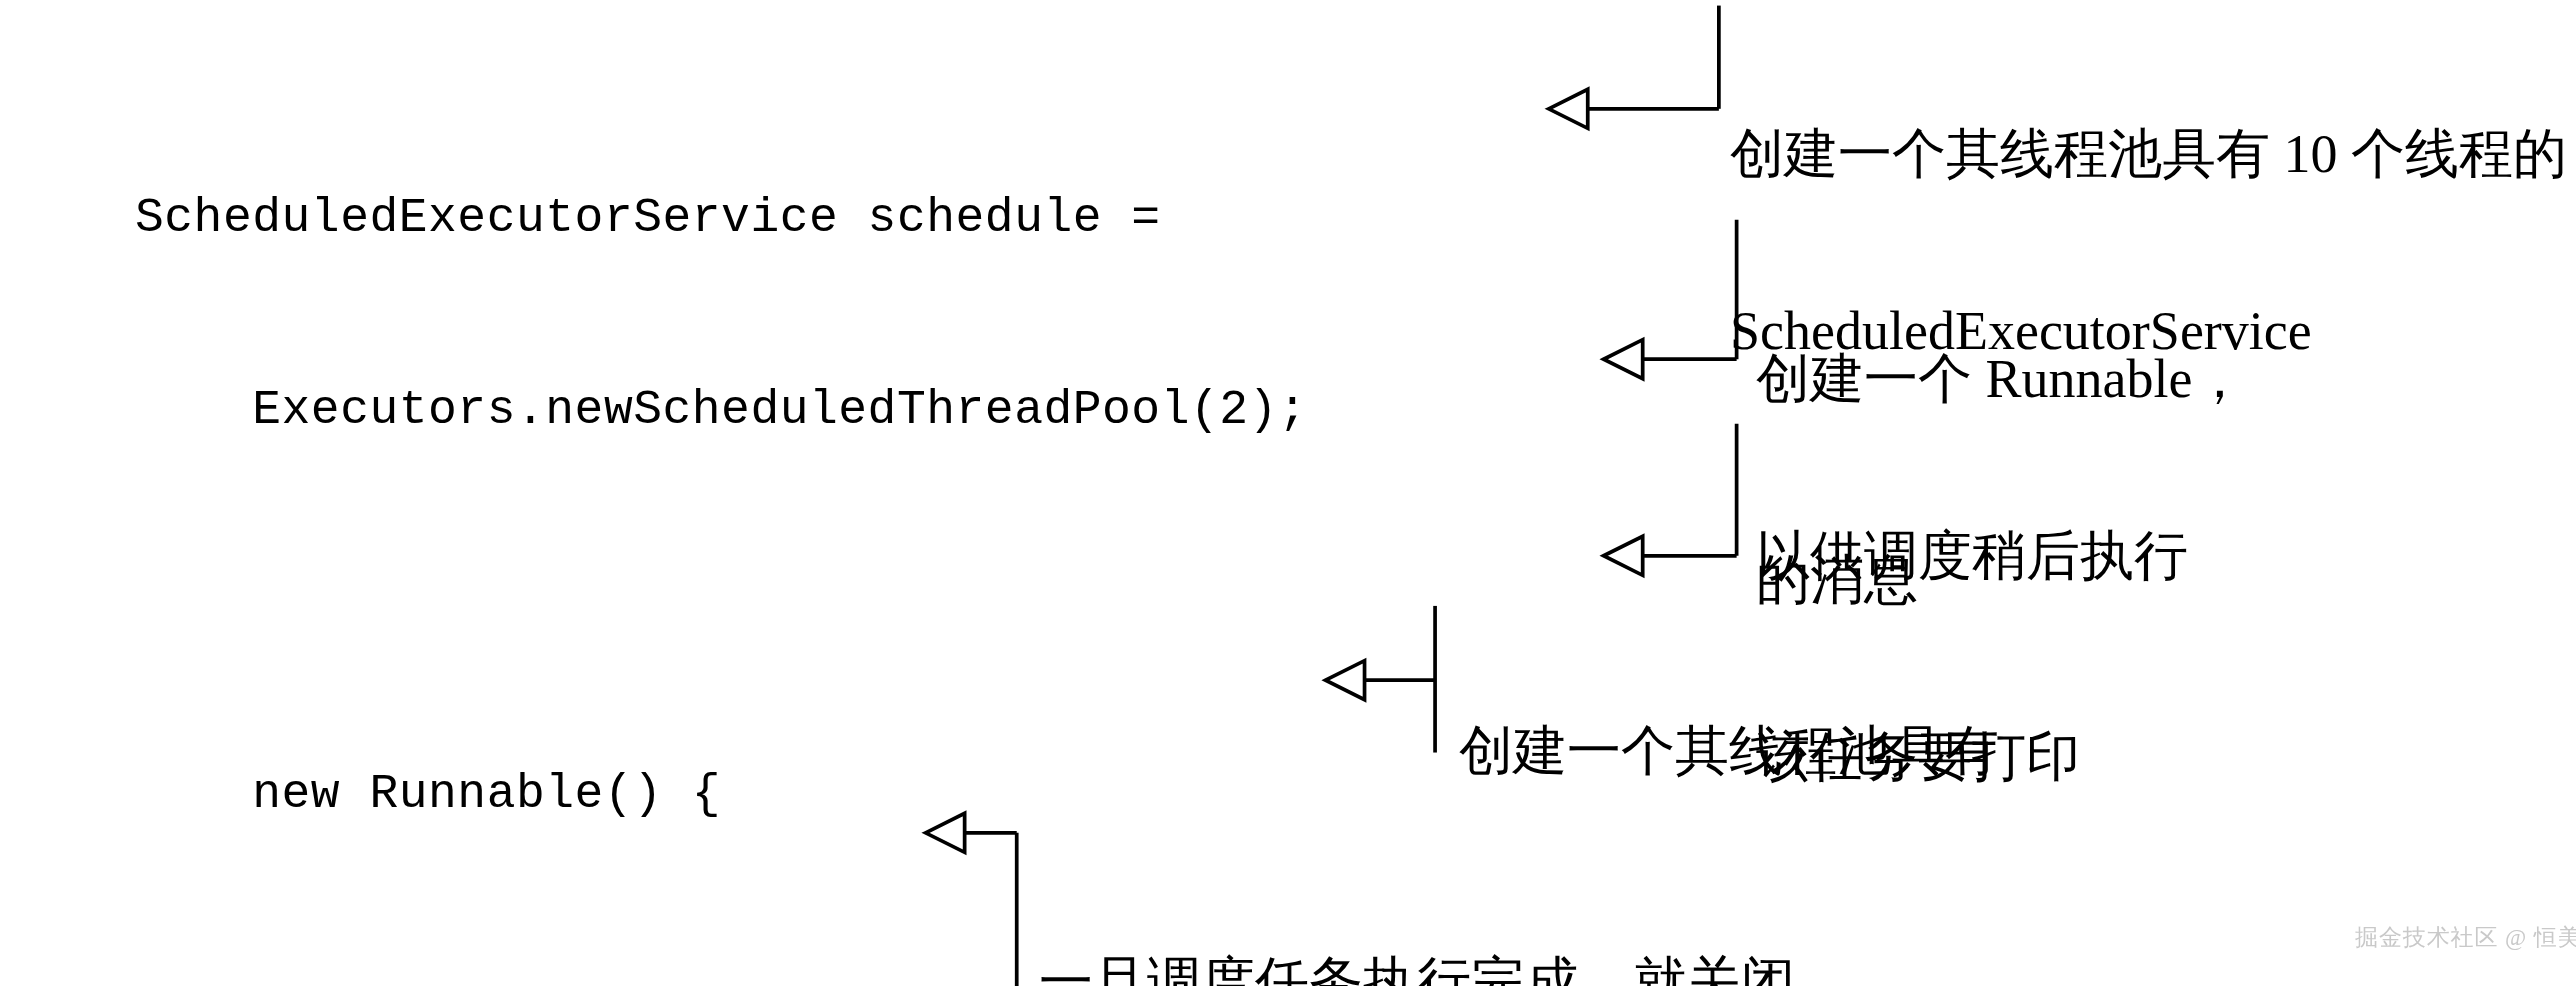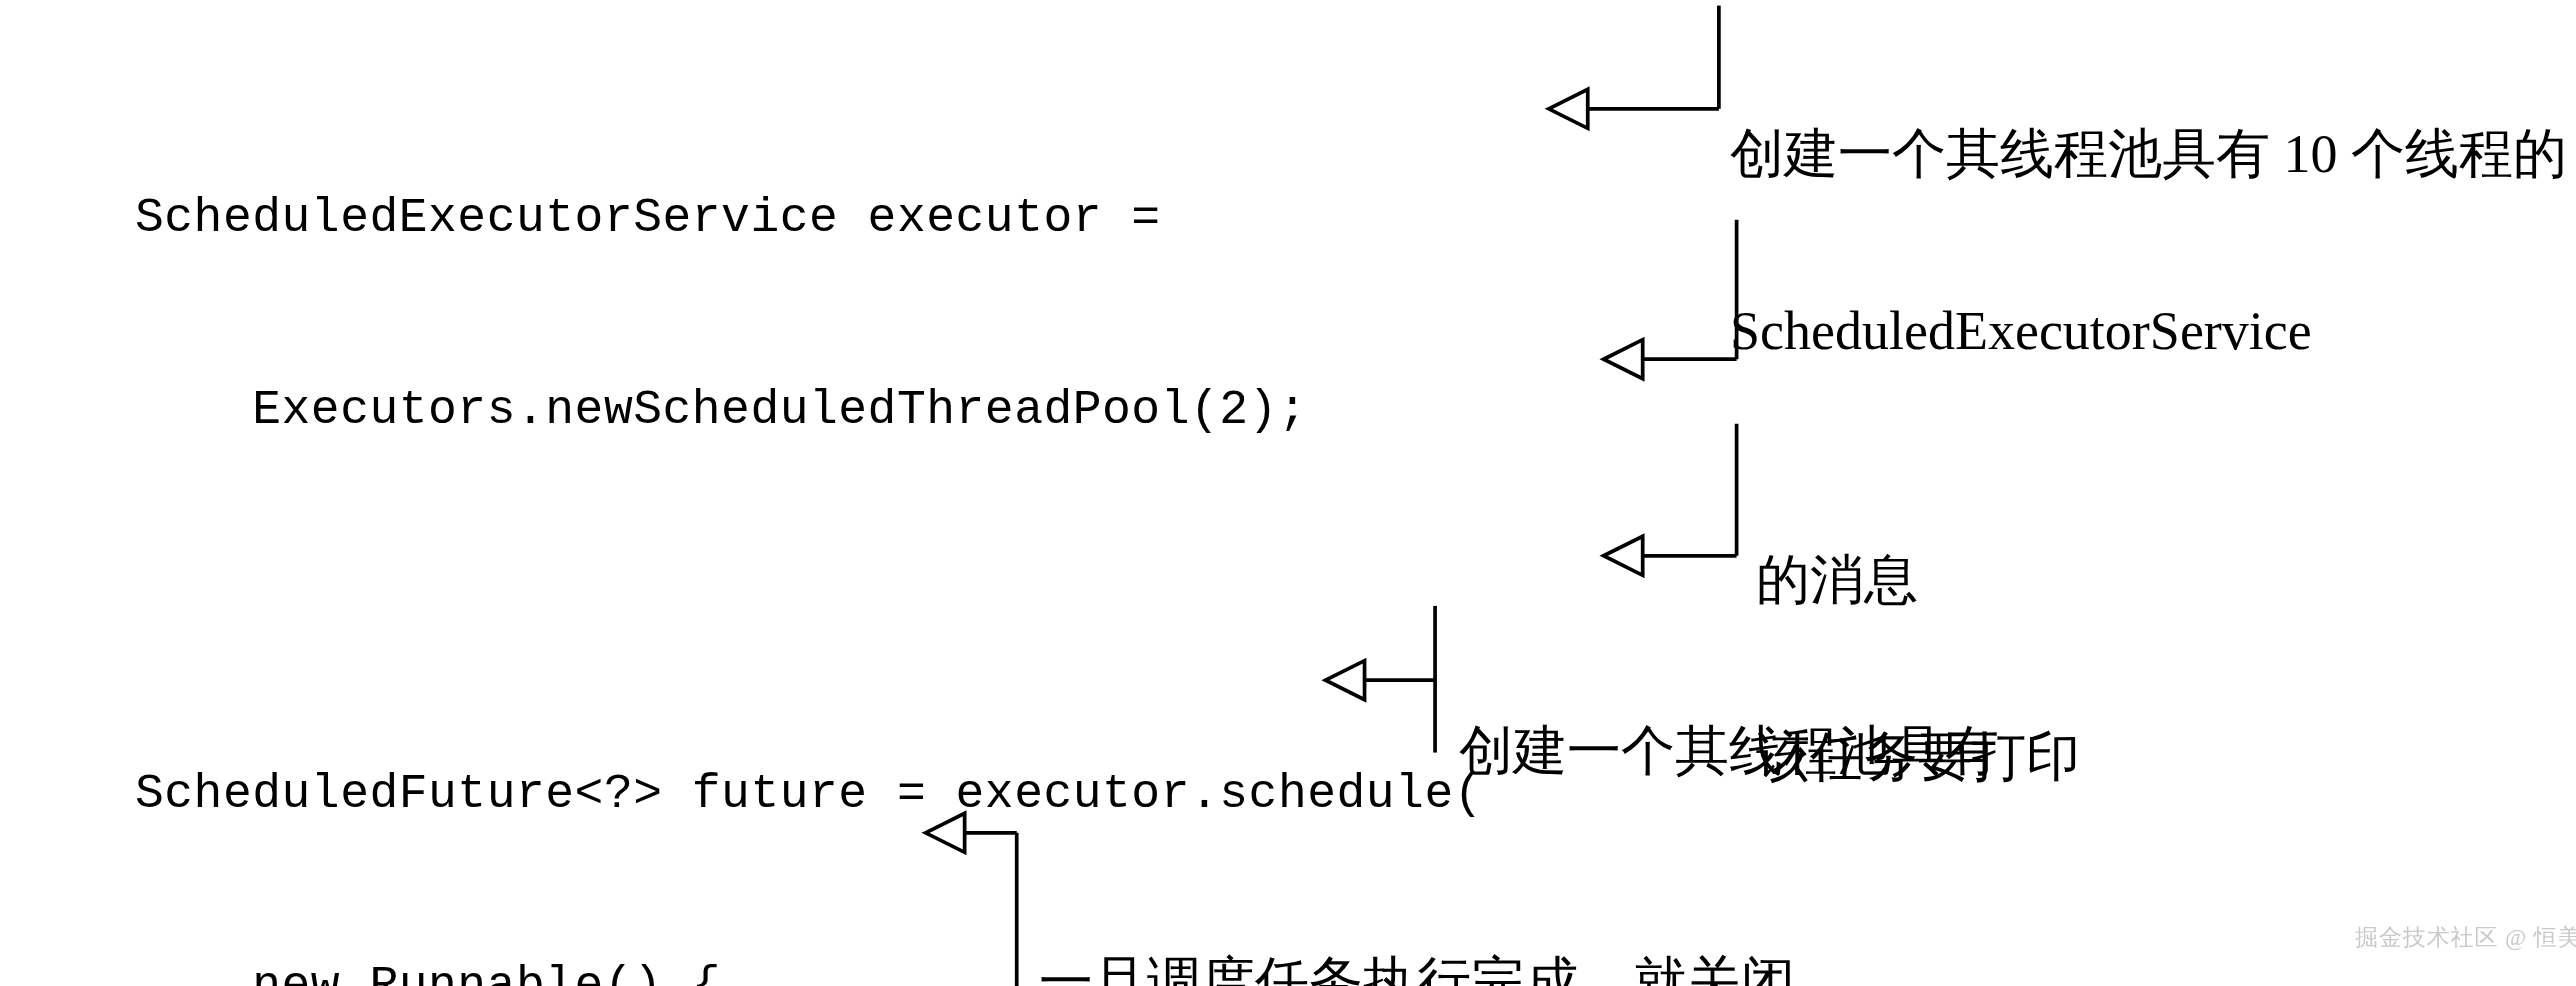--- a/index.html
+++ b/index.html
@@ -62,24 +62,23 @@
     white-space: pre;
     margin-left: 22px;
   }
 </style>
 </head>
 <body>
 
 <div id="stage">
 
   <div class="code-block">
-    <span class="code-line">ScheduledExecutorService executor =</span>
+    <span class="code-line">ScheduledExecutorService schedule =</span>
     <span class="code-line">    Executors.newScheduledThreadPool(2);</span>
     <span class="code-line blank"></span>
-    <span class="code-line">ScheduledFuture&lt;?&gt; future = executor.schedule(</span>
     <span class="code-line">    new Runnable() {</span>
     
     
     
     
     
     
     
   </div>
 
@@ -91,20 +90,24 @@
   <div class="annot" style="left:1730px; top:7.4px;">
     <span class="l">创建一个其线程池具有 10 个线程的</span>
     <span class="l">ScheduledExecutorService</span>
   </div>
 
   <svg class="leader" style="left:1598px; top:216px;" width="214" height="186" viewBox="0 0 230 200">
     <path d="M 149 4 L 149 154" stroke="#000" stroke-width="4" fill="none"></path>
     <path d="M 149 154 L 44 154" stroke="#000" stroke-width="4" fill="none"></path>
     <path d="M 6 154 L 48 133 L 48 175 Z" stroke="#000" stroke-width="4" fill="#ffffff" stroke-linejoin="miter"></path>
   </svg>
+  <div class="annot" style="left:1756px; top:232px;">
+    <span class="l">创建一个 Runnable，</span>
+    <span class="l">以供调度稍后执行</span>
+  </div>
 
   <svg class="leader" style="left:1598px; top:420px;" width="214" height="186" viewBox="0 0 230 200">
     <path d="M 149 4 L 149 146" stroke="#000" stroke-width="4" fill="none"></path>
     <path d="M 149 146 L 44 146" stroke="#000" stroke-width="4" fill="none"></path>
     <path d="M 6 146 L 48 125 L 48 167 Z" stroke="#000" stroke-width="4" fill="#ffffff" stroke-linejoin="miter"></path>
   </svg>
   <div class="annot" style="left:1756px; top:433px;">
     <span class="l">的消息</span>
     <span class="l">该任务要打印</span>
   </div>

